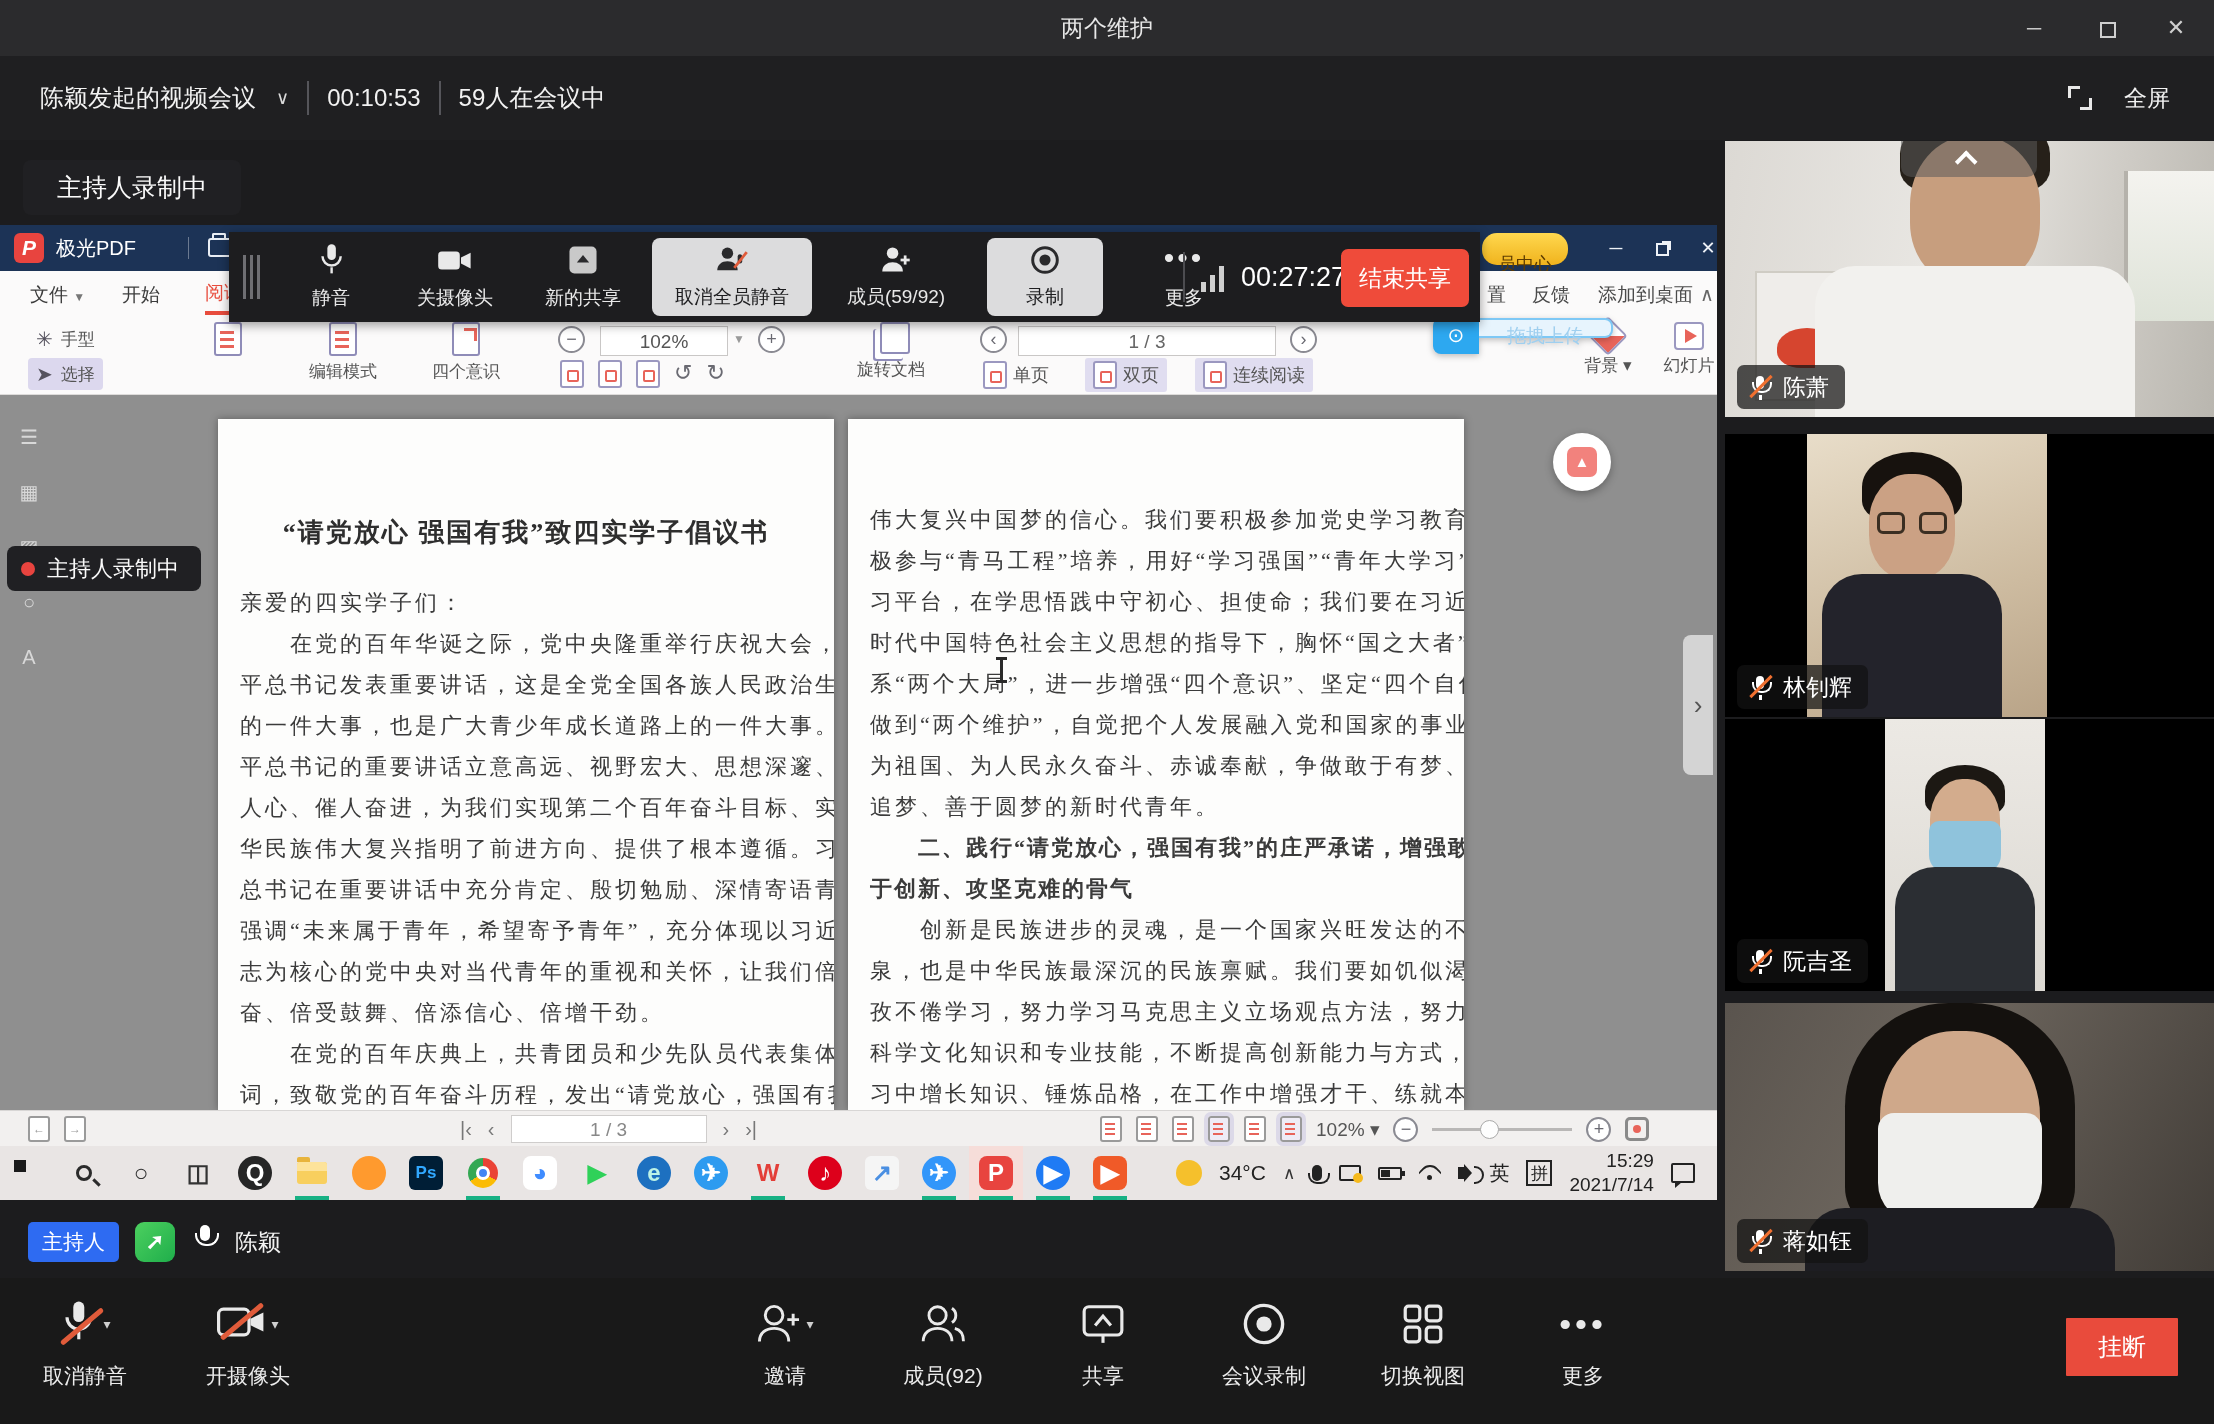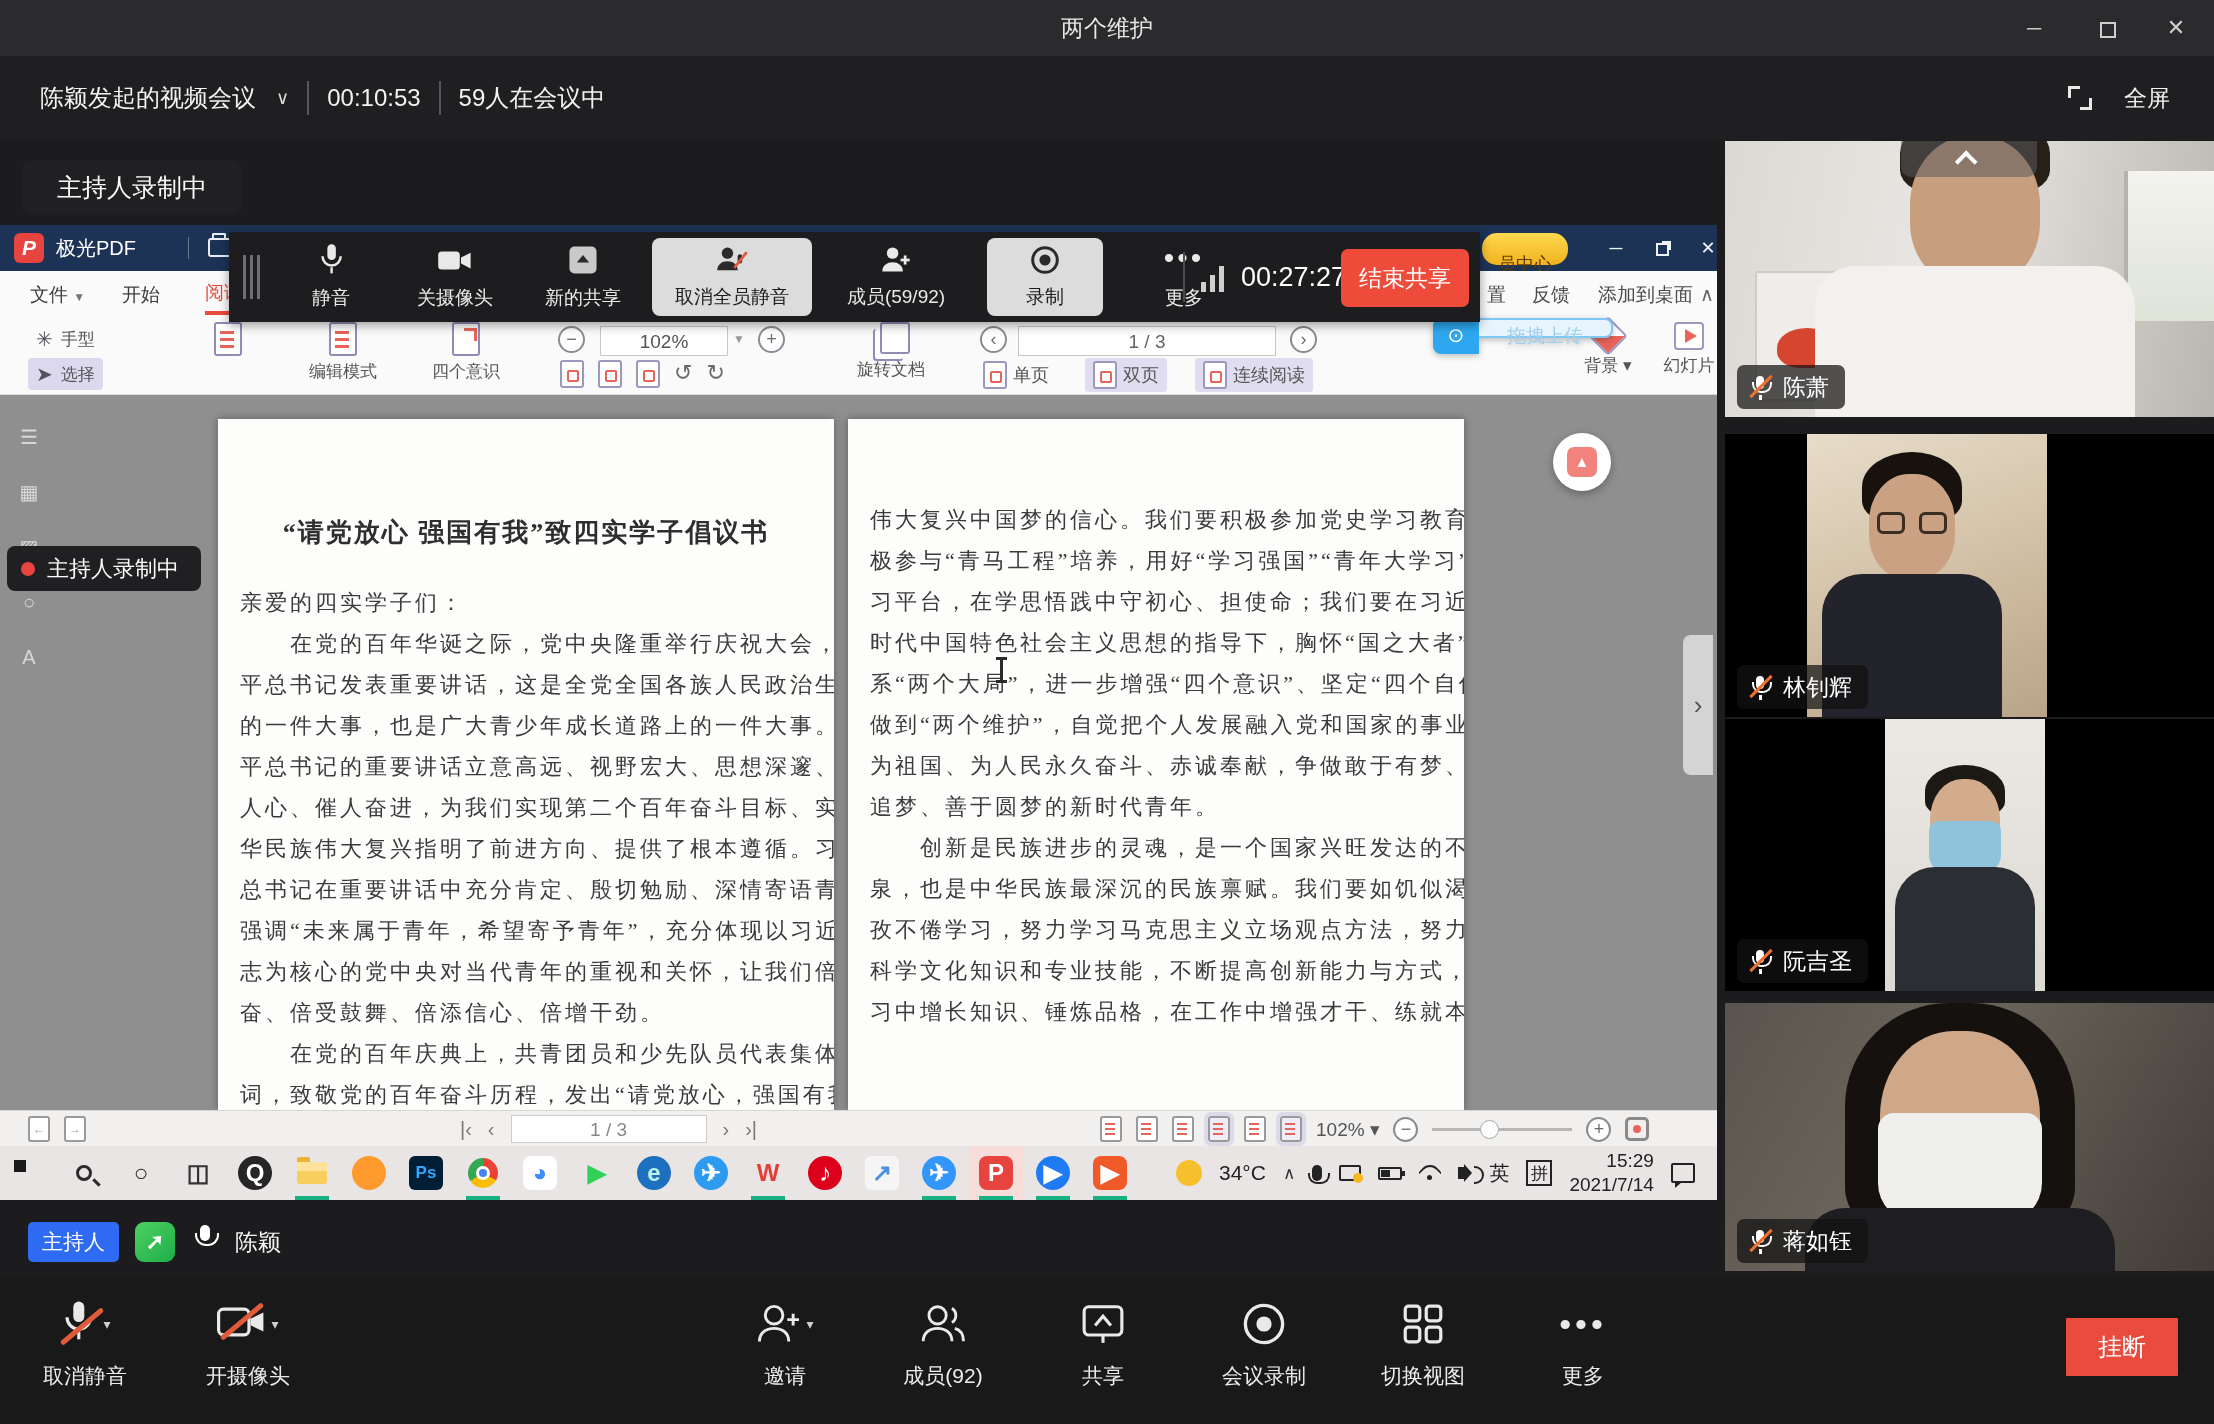--- a/index.html
+++ b/index.html
@@ -370,20 +370,24 @@
         <div class="doc-lines first">
             <div class="doc-line">伟大复兴中国梦的信心。我们要积极参加党史学习教育，积</div>
             <div class="doc-line">极参与“青马工程”培养，用好“学习强国”“青年大学习”等学</div>
             <div class="doc-line">习平台，在学思悟践中守初心、担使命；我们要在习近平新</div>
             <div class="doc-line">时代中国特色社会主义思想的指导下，胸怀“国之大者”、心</div>
             <div class="doc-line">系“两个大局”，进一步增强“四个意识”、坚定“四个自信”、</div>
             <div class="doc-line">做到“两个维护”，自觉把个人发展融入党和国家的事业中，</div>
             <div class="doc-line">为祖国、为人民永久奋斗、赤诚奉献，争做敢于有梦、勇于</div>
             <div class="doc-line">追梦、善于圆梦的新时代青年。</div>
           </div>
+        <div class="doc-lines bold" style="margin-top:0;">
+            <div class="doc-line">　　二、践行“请党放心，强国有我”的庄严承诺，增强敢</div>
+            <div class="doc-line">于创新、攻坚克难的骨气</div>
+          </div>
         <div class="doc-lines" style="margin-top:0;">
             <div class="doc-line">　　创新是民族进步的灵魂，是一个国家兴旺发达的不竭源</div>
             <div class="doc-line">泉，也是中华民族最深沉的民族禀赋。我们要如饥似渴、孜</div>
             <div class="doc-line">孜不倦学习，努力学习马克思主义立场观点方法，努力掌握</div>
             <div class="doc-line">科学文化知识和专业技能，不断提高创新能力与方式，在学</div>
             <div class="doc-line">习中增长知识、锤炼品格，在工作中增强才干、练就本领。</div>
           </div>
         <div class="caret-ibeam"></div>
       </div>
 

